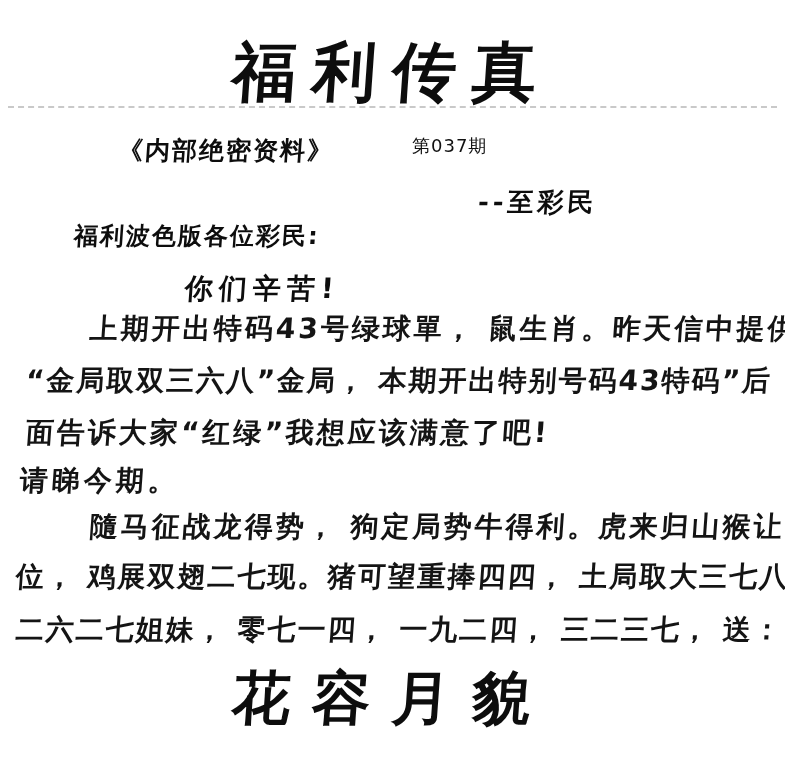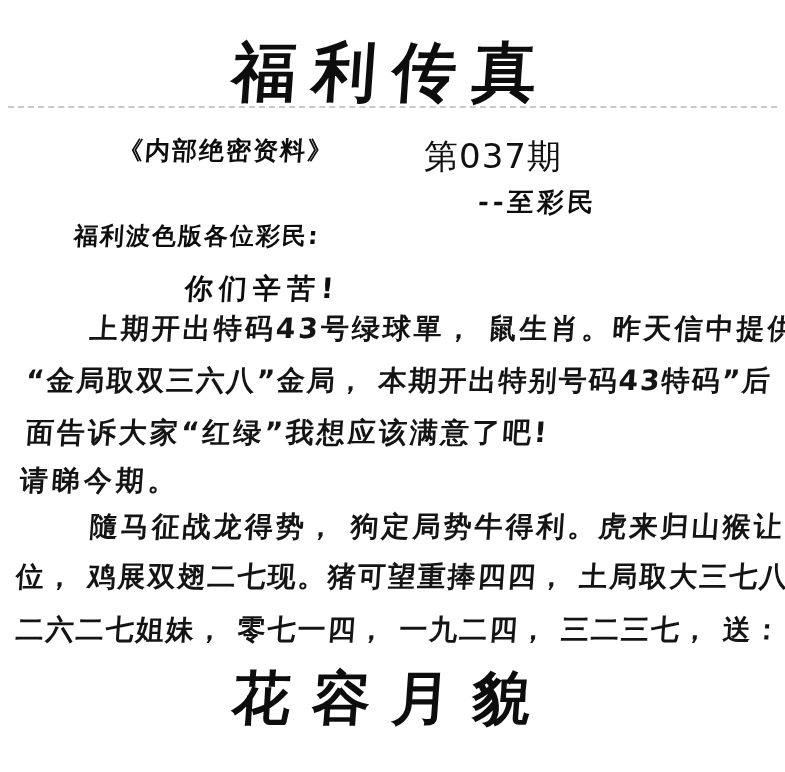--- a/index.html
+++ b/index.html
@@ -29,22 +29,22 @@
     top:106px;left:8px;width:769px;
     border-top:2px dashed #c9c9c9;
     height:0;
   }
   .issue-label{
     top:134px;left:118px;
     font-size:25px;font-weight:bold;
     letter-spacing:2px;
   }
   .issue-number{
-    top:134px;left:424px;
-    font-size:34px;
+    top:134px;left:412px;
+    font-size:18px;
     letter-spacing:1px;
   }
   .signoff{
     top:185px;left:478px;
     font-size:26px;font-weight:bold;
     letter-spacing:4px;
   }
   .salutation{
     top:220px;left:74px;
     font-size:24px;font-weight:bold;

